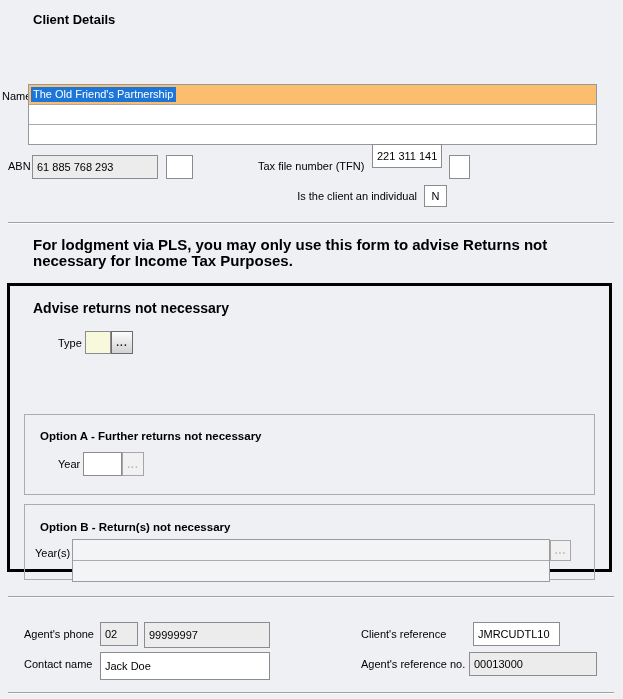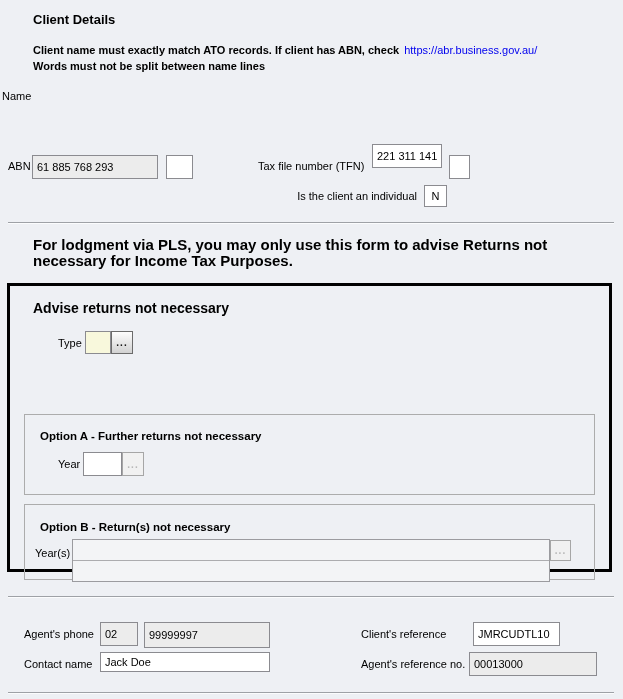--- a/index.html
+++ b/index.html
@@ -58,31 +58,29 @@
   .years-row { flex:1; border-bottom:1px solid #ACACAF; }
   .years-row:last-child { border-bottom:none; }
 </style>
 </head>
 <body>
 
 <div class="page">
 
   <div class="title">Client Details</div>
 
-  <div class="intro">
-    <div class="row">
-      <span>Client name must exactly match ATO records. If client has ABN, check</span>
-      <a class="link">https://abr.business.gov.au/</a>
-    </div>
-    <div class="row">
-      <span>Words must not be split between name lines</span>
-    </div>
-  </div>
 
   <span class="lbl" style="left:2px; top:90px;">Name</span>
+  <div class="name-group">
+    <div class="name-row hl">
+      <span class="sel">The Old Friend's Partnership</span>
+    </div>
+    <div class="name-row"></div>
+    <div class="name-row"></div>
+  </div>
 
   <span class="lbl" style="left:8px; top:160px;">ABN</span>
   <div class="field ro" style="left:32px; top:155px; width:126px; height:24px;">61 885 768 293</div>
   <div class="field" style="left:166px; top:155px; width:27px; height:24px;"></div>
 
   <span class="lbl" style="left:258px; top:160px;">Tax file number (TFN)</span>
   <div class="field" style="left:372px; top:144px; width:70px; height:24px;">221 311 141</div>
   <div class="field" style="left:449px; top:155px; width:21px; height:24px;"></div>
 
   <span class="lbl r" style="left:280px; top:190px; width:137px;">Is the client an individual</span>
@@ -120,20 +118,20 @@
   <div class="hrline" style="top:596px;"></div>
 
   <span class="lbl" style="left:24px; top:628px;">Agent's phone</span>
   <div class="field ro" style="left:100px; top:622px; width:38px; height:24px;">02</div>
   <div class="field ro" style="left:144px; top:622px; width:126px; height:26px;">99999997</div>
 
   <span class="lbl" style="left:361px; top:628px;">Client's reference</span>
   <div class="field" style="left:473px; top:622px; width:87px; height:24px;">JMRCUDTL10</div>
 
   <span class="lbl" style="left:24px; top:658px;">Contact name</span>
-  <div class="field" style="left:100px; top:652px; width:170px; height:20px;">Jack Doe</div>
+  <div class="field" style="left:100px; top:652px; width:170px; height:28px;">Jack Doe</div>
 
   <span class="lbl" style="left:361px; top:658px;">Agent's reference no.</span>
   <div class="field ro" style="left:469px; top:652px; width:128px; height:24px;">00013000</div>
 
   <div class="hrline" style="top:692px;"></div>
 
 </div>
 
 </body></html>

